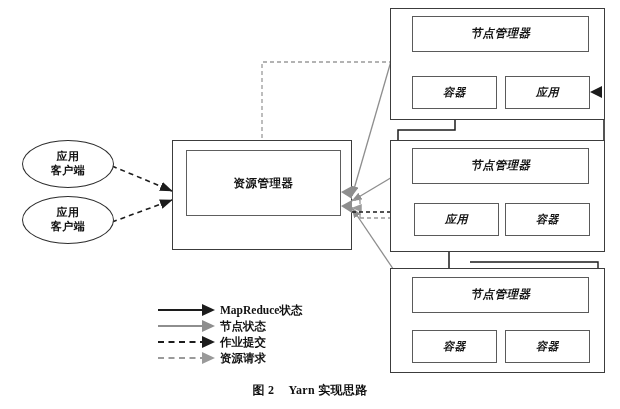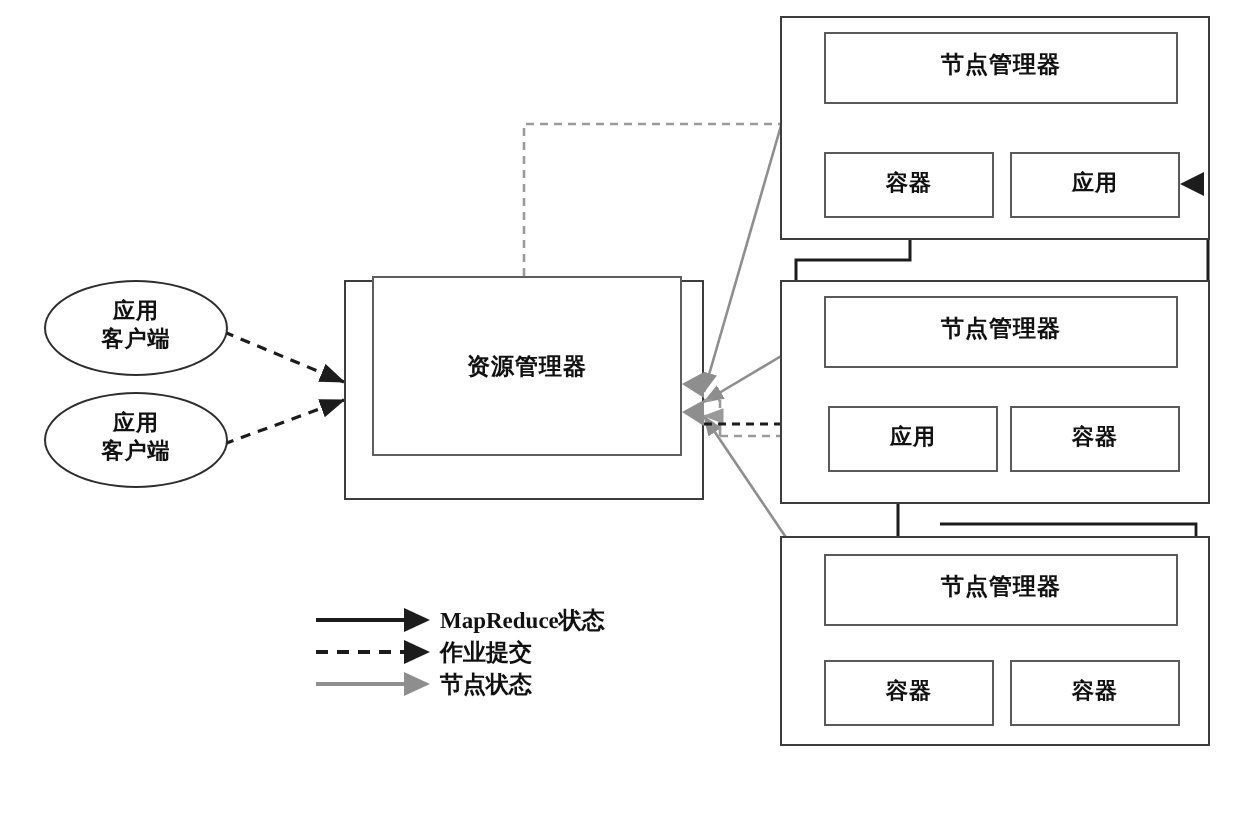--- a/index.html
+++ b/index.html
@@ -33,20 +33,21 @@
   .box {
     position: absolute;
     box-sizing: border-box;
     background: #ffffff;
     border: 1px solid #4a4a4a;
     display: flex;
     align-items: center;
     justify-content: center;
     text-align: center;
     line-height: 1.15;
+    font-style: italic;
   }
   .box.outer {
     border: 1px solid #3c3c3c;
     background: #ffffff;
   }
   .box.inner-frame {
     border: 1px solid #5a5a5a;
   }
   .label {
     font-size: 11.5px;
@@ -229,21 +230,21 @@
     <span class="label" style="white-space:pre-line;">应用
 客户端</span>
   </div>
 
   <div class="oval" style="left:22px; top:196px; width:92px; height:48px;">
     <span class="label" style="white-space:pre-line;">应用
 客户端</span>
   </div>
 
   <div class="rm-outer" style="left:172px; top:140px; width:180px; height:110px;"></div>
-  <div class="rm-inner" style="left:186px; top:138px; width:155px; height:90px;">
+  <div class="rm-inner" style="left:186px; top:150px; width:155px; height:66px;">
     <span class="label">资源管理器</span>
   </div>
 
   <div class="box outer" style="left:390px; top:8px; width:215px; height:112px;"></div>
   <div class="box inner-frame" style="left:412px; top:16px; width:177px; height:36px;">
     <span class="label">节点管理器</span>
   </div>
   <div class="box inner-frame" style="left:412px; top:76px; width:85px; height:33px;">
     <span class="label small">容器</span>
   </div>
@@ -290,31 +291,41 @@
     <div class="legend-row">
       <span class="legend-key">
         <span class="legend-line" style="border-top-color:#1c1c1c;"></span>
         <span class="legend-arrow" style="border-left-color:#1c1c1c;"></span>
       </span>
       <span class="legend-label">MapReduce状态</span>
     </div>
 
     <div class="legend-row">
       <span class="legend-key">
+        <span class="legend-line" style="border-top-color:#8e8e8e;"></span>
+        <span class="legend-arrow" style="border-left-color:#8e8e8e;"></span>
+      </span>
+      <span class="legend-label">节点状态</span>
+    </div>
+
+    <div class="legend-row">
+      <span class="legend-key">
         <span class="legend-line dashed" style="border-top-color:#1c1c1c;"></span>
         <span class="legend-arrow" style="border-left-color:#1c1c1c;"></span>
       </span>
       <span class="legend-label">作业提交</span>
     </div>
 
     <div class="legend-row">
       <span class="legend-key">
-        <span class="legend-line" style="border-top-color:#8e8e8e;"></span>
-        <span class="legend-arrow" style="border-left-color:#8e8e8e;"></span>
+        <span class="legend-line dashed" style="border-top-color:#9a9a9a;"></span>
+        <span class="legend-arrow" style="border-left-color:#9a9a9a;"></span>
       </span>
-      <span class="legend-label">节点状态</span>
+      <span class="legend-label">资源请求</span>
     </div>
 
-
-  </div>
-
+  </div>
+
+  <div id="caption">
+    <span>图 2</span><span class="cap-gap"></span><span>Yarn 实现思路</span>
+  </div>
 
 </div>
 
 </body></html>

